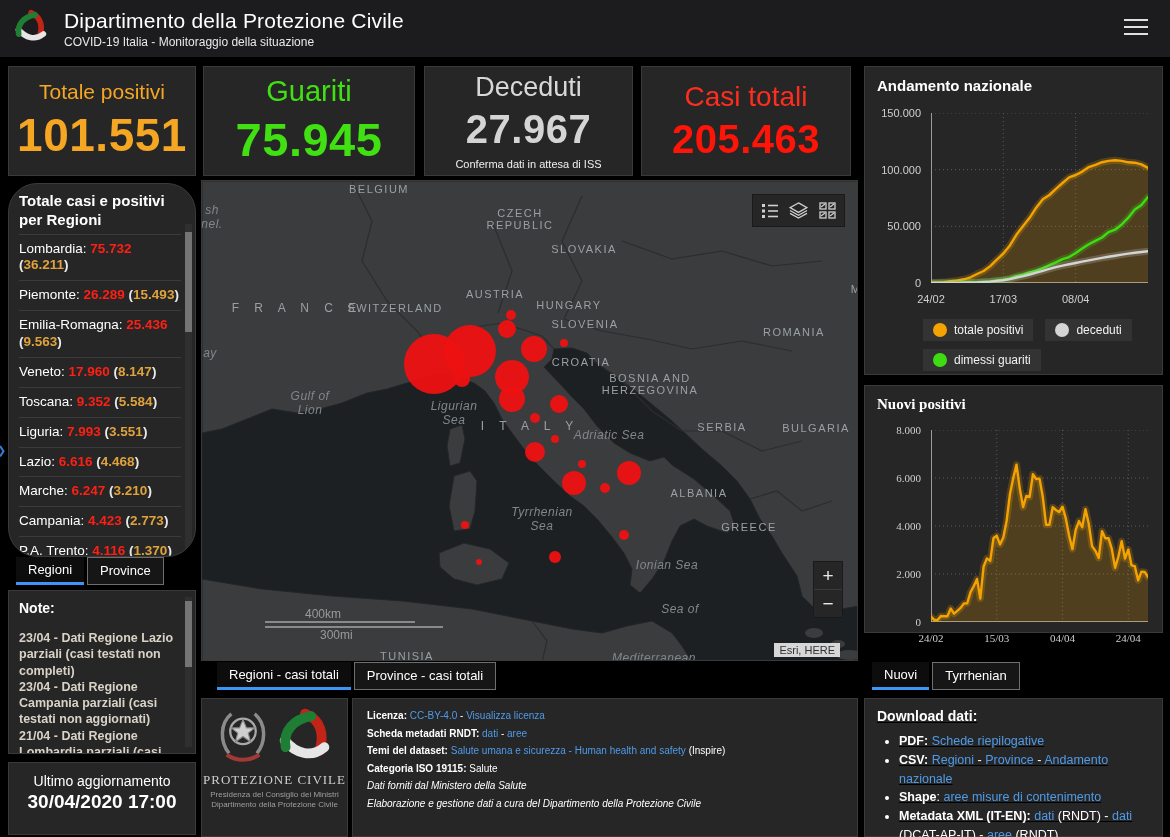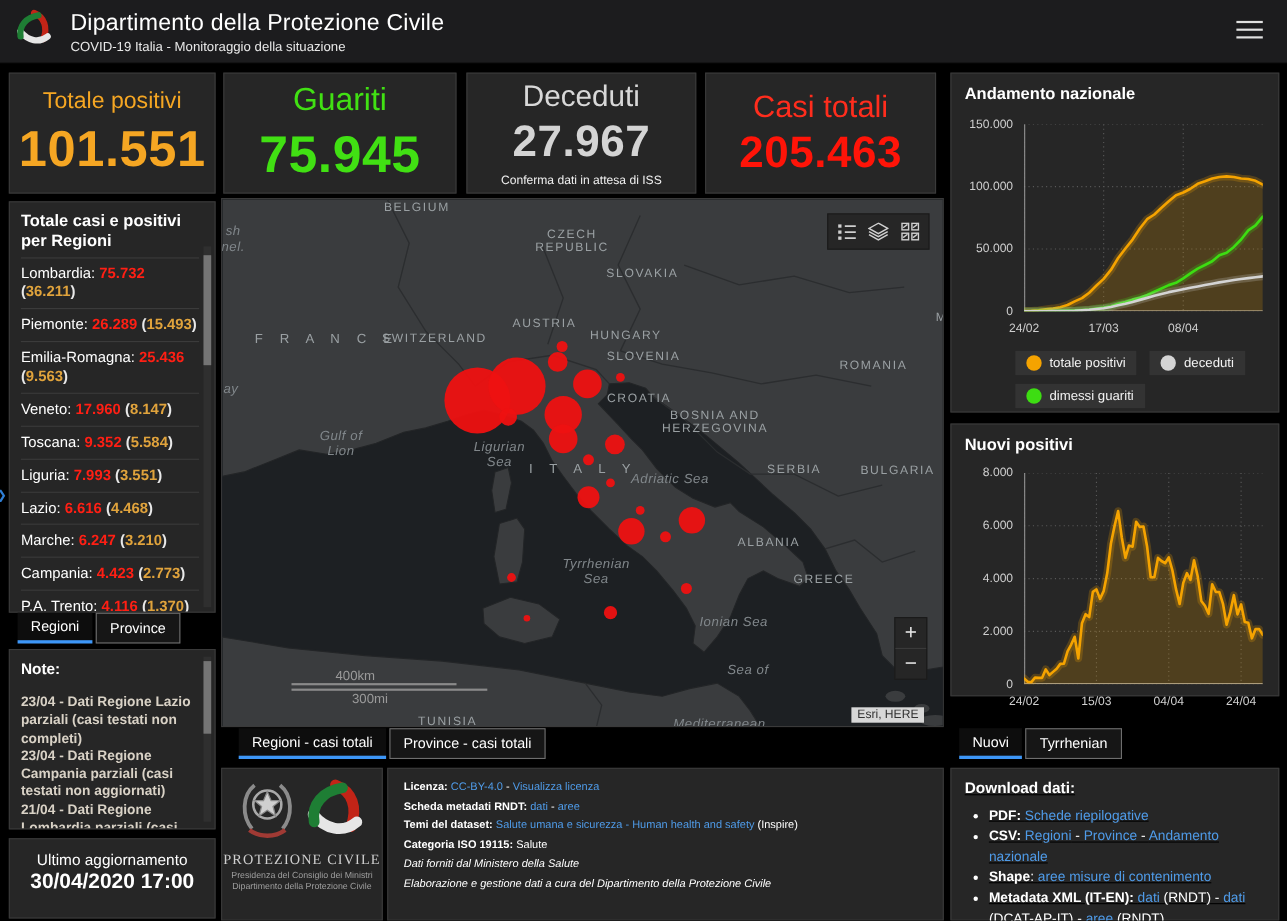--- a/index.html
+++ b/index.html
@@ -21,21 +21,21 @@
   #card-positivi .lbl,#card-positivi .val{color:#f5a623;}
   #card-guariti .lbl{color:#41e013;font-size:29px;}
   #card-guariti .val{color:#41e013;font-size:47px;}
   #card-deceduti .lbl{color:#d8d8d8;font-size:27px;}
   #card-deceduti .val{color:#d4d4d4;font-size:40px;}
   #card-deceduti .note{color:#efefef;font-size:11px;margin-top:2px;}
   #card-casi .lbl{color:#ff2d1d;font-size:28px;}
   #card-casi .val{color:#ff1408;font-size:40px;}
 
   
-  #regions-panel{overflow:hidden;padding:8px 14px 16px 10px;}
+  #regions-panel{overflow:hidden;padding:8px 14px 16px 10px;border-radius:29px;}
   #regions-panel .ptitle{color:#fff;font-weight:bold;font-size:15px;line-height:1.25;margin-bottom:4px;}
   .region-row{border-top:1px solid #3b3b3b;padding:6px 0;font-size:13.5px;line-height:1.25;cursor:pointer;}
   .region-row .rname{color:#fff;}
   .region-row .rtotal{color:#ff1f14;font-weight:bold;}
   .region-row .rparen{color:#e9e9e9;font-weight:bold;}
   .region-row .rpos{color:#e0a33c;font-weight:bold;}
   .vscroll{position:absolute;background:#2f2f2f;width:7px;}
   .vthumb{position:absolute;width:7px;background:#747474;}
 
   
@@ -355,21 +355,21 @@
           <span class="dot" style="background: rgb(212, 212, 212);"></span>
           <span class="ltxt">deceduti</span>
         </div>
         <div class="litem">
           <span class="dot" style="background: rgb(61, 221, 18);"></span>
           <span class="ltxt">dimessi guariti</span>
         </div>
       </div>
   </div>
 
-  <div class="panel chart-panel" style="left:864px;top:385px;width:299px;height:248px;">
+  <div class="panel chart-panel" style="left:864px;top:385px;width:299px;height:248px;font-family:Liberation Serif, serif;">
     <div class="ptitle">Nuovi positivi</div>
     <div class="chart" style="top:38px;height:222px;">
       <div class="ylabels">
           <span style="top: 100%;">0</span>
           <span style="top: 75%;">2.000</span>
           <span style="top: 50%;">4.000</span>
           <span style="top: 25%;">6.000</span>
           <span style="top: 0%;">8.000</span>
         </div>
       <div class="plot"><svg width="100%" height="100%" viewBox="0 0 217 192" preserveAspectRatio="none">

